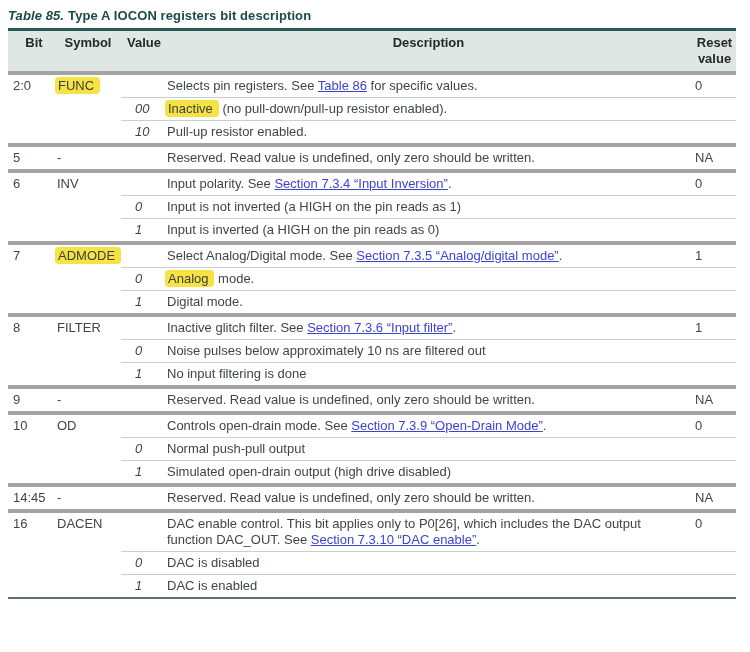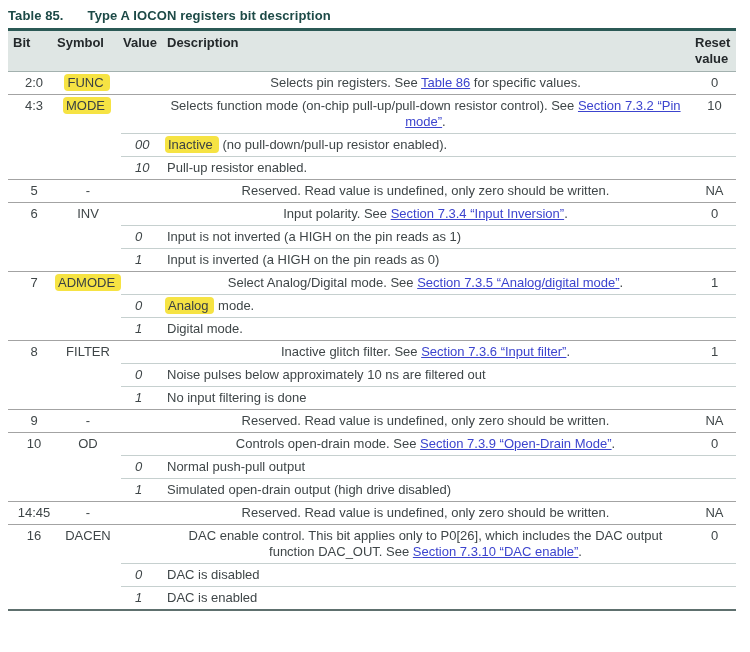--- a/index.html
+++ b/index.html
@@ -7,52 +7,52 @@
     width: 750px; height: 652px; overflow: hidden;
     font-family: "Liberation Sans", "DejaVu Sans", sans-serif;
     -webkit-font-smoothing: antialiased;
   }
   .page { padding: 6px 7px 0 8px; }
 
   .caption {
     font-size: 13px; font-weight: bold; color: #1d4a47;
     margin: 2px 0 5px 0; letter-spacing: 0.1px;
   }
-  .caption .cap-label { margin-right: 24px; }
+  .caption .cap-label { margin-right: 4px; font-style: italic; }
 
   table.regtable {
     width: 728px; border-collapse: collapse; table-layout: fixed;
     border-top: 3px solid #2b5955;
     border-bottom: 2px solid #5e706e;
   }
   col.c-bit    { width: 49px; }
   col.c-sym    { width: 64px; }
   col.c-val    { width: 46px; }
   col.c-reset  { width: 44px; }
 
   thead th {
-    background: #dfe6e4; text-align: left; vertical-align: top;
+    background: #dfe6e4; text-align: center; vertical-align: top;
     font-size: 13px; font-weight: bold; color: #24292b;
     line-height: 16px; padding: 4px 2px 4px 0;
     border-bottom: 1px solid #a3b1af;
   }
   thead th.bit { padding-left: 5px; }
   thead th.value { padding-left: 2px; }
   thead th.reset { padding-left: 3px; }
 
   tbody td {
     font-size: 13px; color: #3f4648; line-height: 16px;
     vertical-align: top; padding: 3px 2px 3px 0;
   }
   tbody td.bit   { padding-left: 5px; }
   tbody td.value { padding-left: 14px; font-style: italic; }
   tbody td.desc  { padding-right: 8px; }
   tbody td.reset { padding-left: 3px; }
 
-  tr.main td { border-top: 1px solid #a3a3a3; text-align: center; }
+  tr.main td { border-top: 4px solid #a3a3a3; }
   tr.sub  td.value, tr.sub td.desc, tr.sub td.reset { border-top: 1px solid #c6d0cf; }
   tr.sub  td.bit, tr.sub td.symbol { border-top: none; }
 
   .link {
     color: #3c44ce; text-decoration: underline; cursor: pointer;
   }
   .hl {
     background: #f6e343; padding: 1px 6px 1px 3px; margin-left: -2px;
     border-radius: 4px; color: #3b4143;
   }
@@ -84,27 +84,20 @@
       </tr>
     </thead>
     <tbody>
         <tr class="main">
           <td class="bit">2:0</td>
           <td class="symbol"><span class="hl">FUNC</span></td>
           <td class="value"></td>
           <td class="desc"><span>Selects pin registers. See </span><span class="link">Table 86</span><span> for specific values.</span></td>
           <td class="reset">0</td>
         </tr>
-        <tr class="main">
-          <td class="bit">4:3</td>
-          <td class="symbol"><span class="hl">MODE</span></td>
-          <td class="value"></td>
-          <td class="desc"><span>Selects function mode (on-chip pull-up/pull-down resistor control). See </span><span class="link">Section 7.3.2 “Pin mode”</span><span>.</span></td>
-          <td class="reset">10</td>
-        </tr>
         <tr class="sub">
           <td class="bit"></td>
           <td class="symbol"></td>
           <td class="value">00</td>
           <td class="desc"><span class="hl">Inactive</span><span> (no pull-down/pull-up resistor enabled).</span></td>
           <td class="reset"></td>
         </tr>
         <tr class="sub">
           <td class="bit"></td>
           <td class="symbol"></td>

